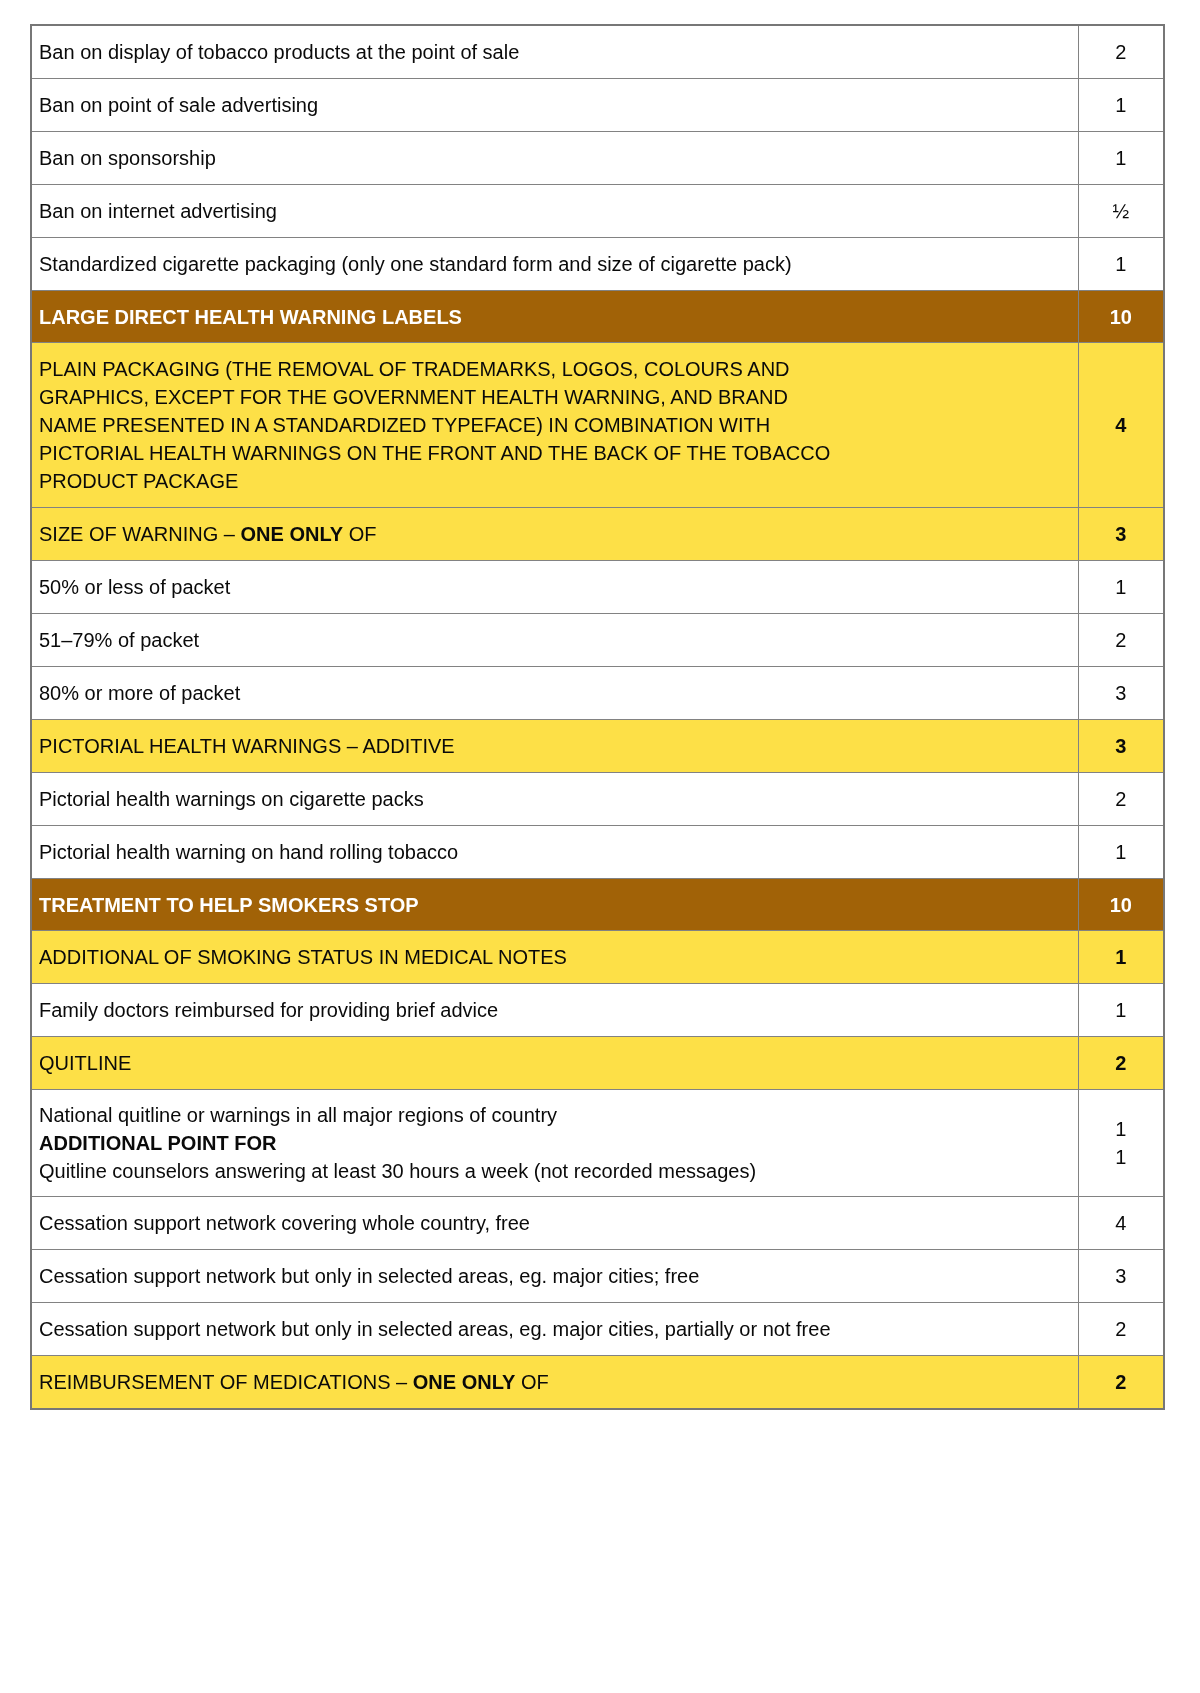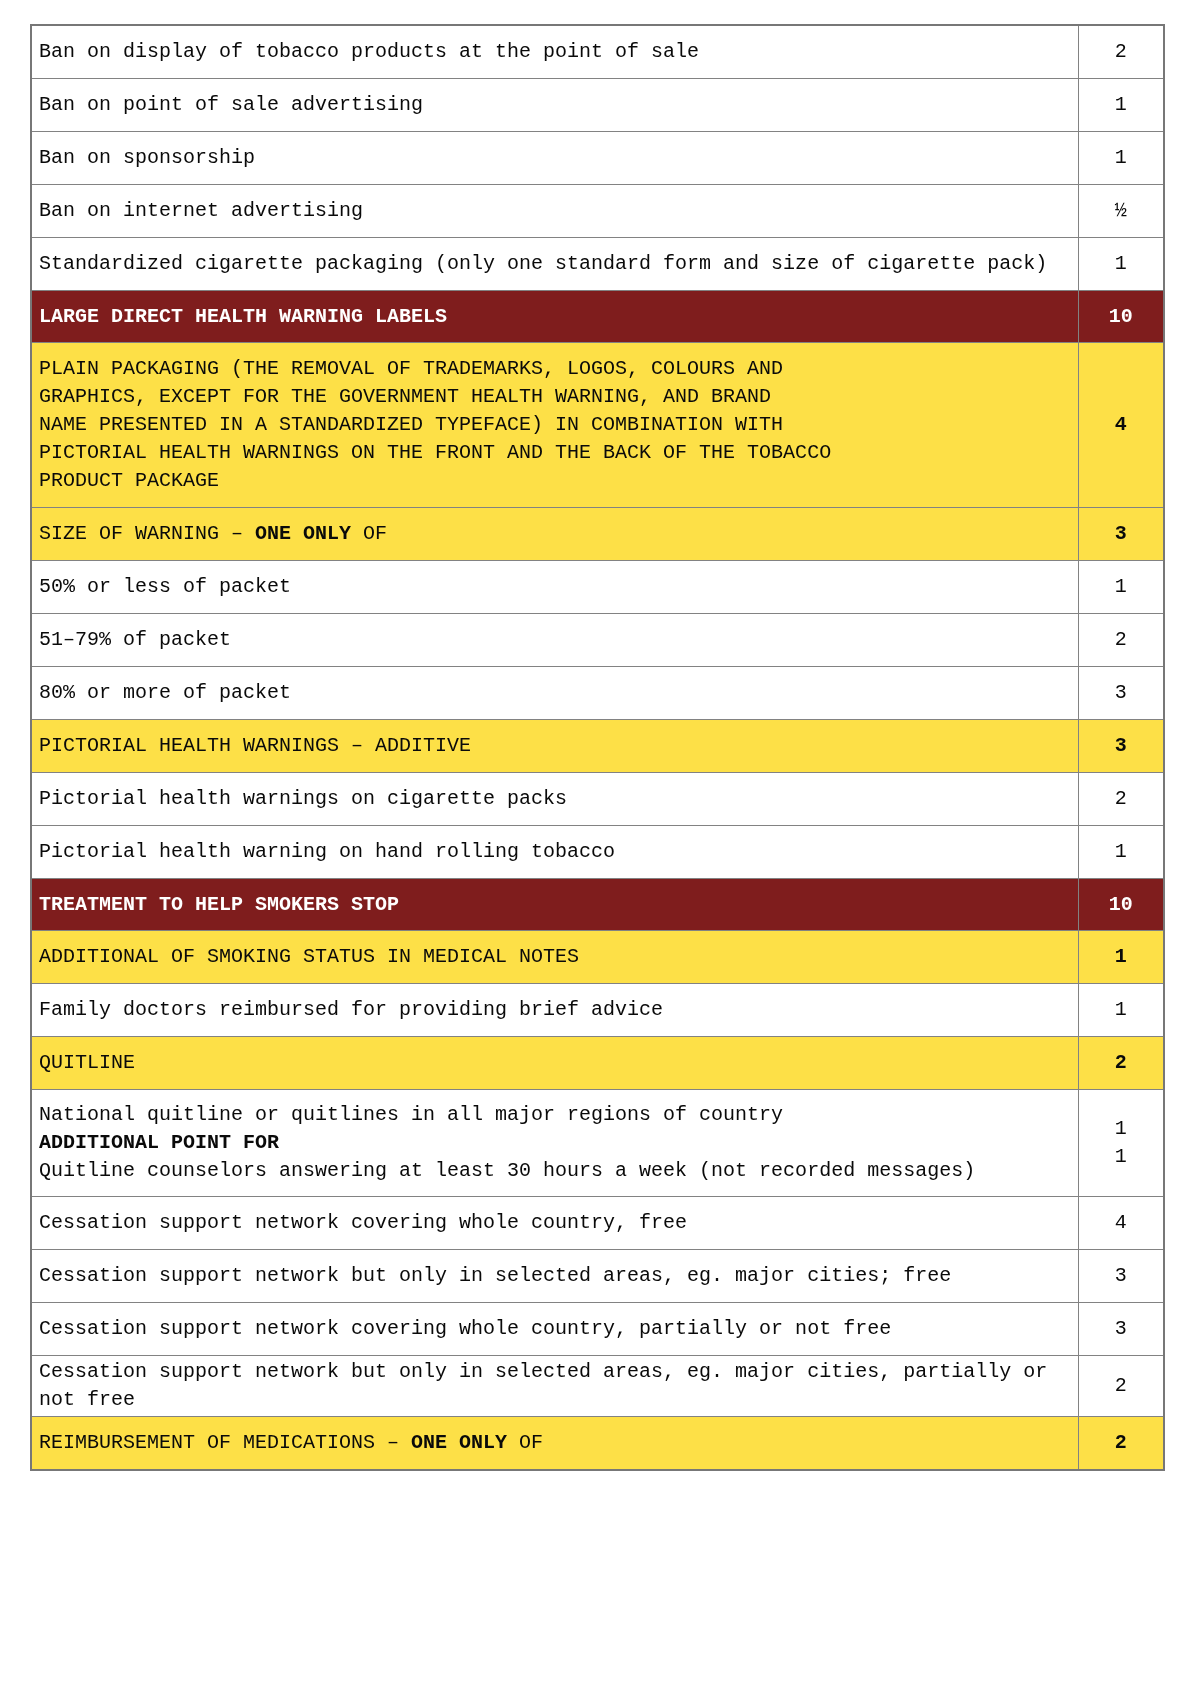--- a/index.html
+++ b/index.html
@@ -1,21 +1,21 @@
 <!DOCTYPE html>
 <html><head>
 <meta charset="utf-8">
 <style>
   html,body{margin:0;padding:0;background:#ffffff;}
   .page{
     position:relative;
     width:1200px;
     height:1693px;
     background:#ffffff;
-    font-family:Liberation Mono, monospace;
+    font-family:Liberation Sans, sans-serif;
     color:#0a0a0a;
     overflow:hidden;
   }
   table.score-table{
     position:absolute;
     left:30px;
     top:24px;
     width:1133px;
     border-collapse:collapse;
     table-layout:fixed;
@@ -32,21 +32,21 @@
   td.c-text{padding:2px 10px 2px 7px;}
   td.c-score{text-align:center;padding:2px 2px;}
   tr td{height:48px;}
   tr.kind-section td{height:47px;}
   tr.multi td{height:auto;padding-top:11px;padding-bottom:11px;}
   tr.row-8 td{padding-top:12px;padding-bottom:12px;}
   .line{line-height:28px;}
   .b{font-weight:bold;}
   
   tr.kind-section td{
-    background:#7f1d1d;
+    background:#a16207;
     color:#ffffff;
     font-weight:bold;
   }
   
   tr.kind-subheader td{
     background:#fde047;
   }
   tr.kind-subheader td.c-score{font-weight:bold;}
 </style>
 </head>
@@ -202,48 +202,40 @@
         <tr class="kind-subheader row-21">
           <td class="c-text">
             <div class="line"><span>QUITLINE</span></div>
           </td>
           <td class="c-score">
             <div class="line b">2</div>
           </td>
         </tr>
         <tr class="kind-item row-22 multi">
           <td class="c-text">
-            <div class="line"><span>National quitline or quitlines in all major regions of country</span></div>
+            <div class="line"><span>National quitline or warnings in all major regions of country</span></div>
             <div class="line"><span class="b">ADDITIONAL POINT FOR</span></div>
             <div class="line"><span>Quitline counselors answering at least 30 hours a week (not recorded messages)</span></div>
           </td>
           <td class="c-score">
             <div class="line">1</div>
             <div class="line">1</div>
           </td>
         </tr>
         <tr class="kind-item row-24">
           <td class="c-text">
             <div class="line"><span>Cessation support network covering whole country, free</span></div>
           </td>
           <td class="c-score">
             <div class="line">4</div>
           </td>
         </tr>
         <tr class="kind-item row-25">
           <td class="c-text">
             <div class="line"><span>Cessation support network but only in selected areas, eg. major cities; free</span></div>
-          </td>
-          <td class="c-score">
-            <div class="line">3</div>
-          </td>
-        </tr>
-        <tr class="kind-item row-26">
-          <td class="c-text">
-            <div class="line"><span>Cessation support network covering whole country, partially or not free</span></div>
           </td>
           <td class="c-score">
             <div class="line">3</div>
           </td>
         </tr>
         <tr class="kind-item row-27">
           <td class="c-text">
             <div class="line"><span>Cessation support network but only in selected areas, eg. major cities, partially or not free</span></div>
           </td>
           <td class="c-score">

